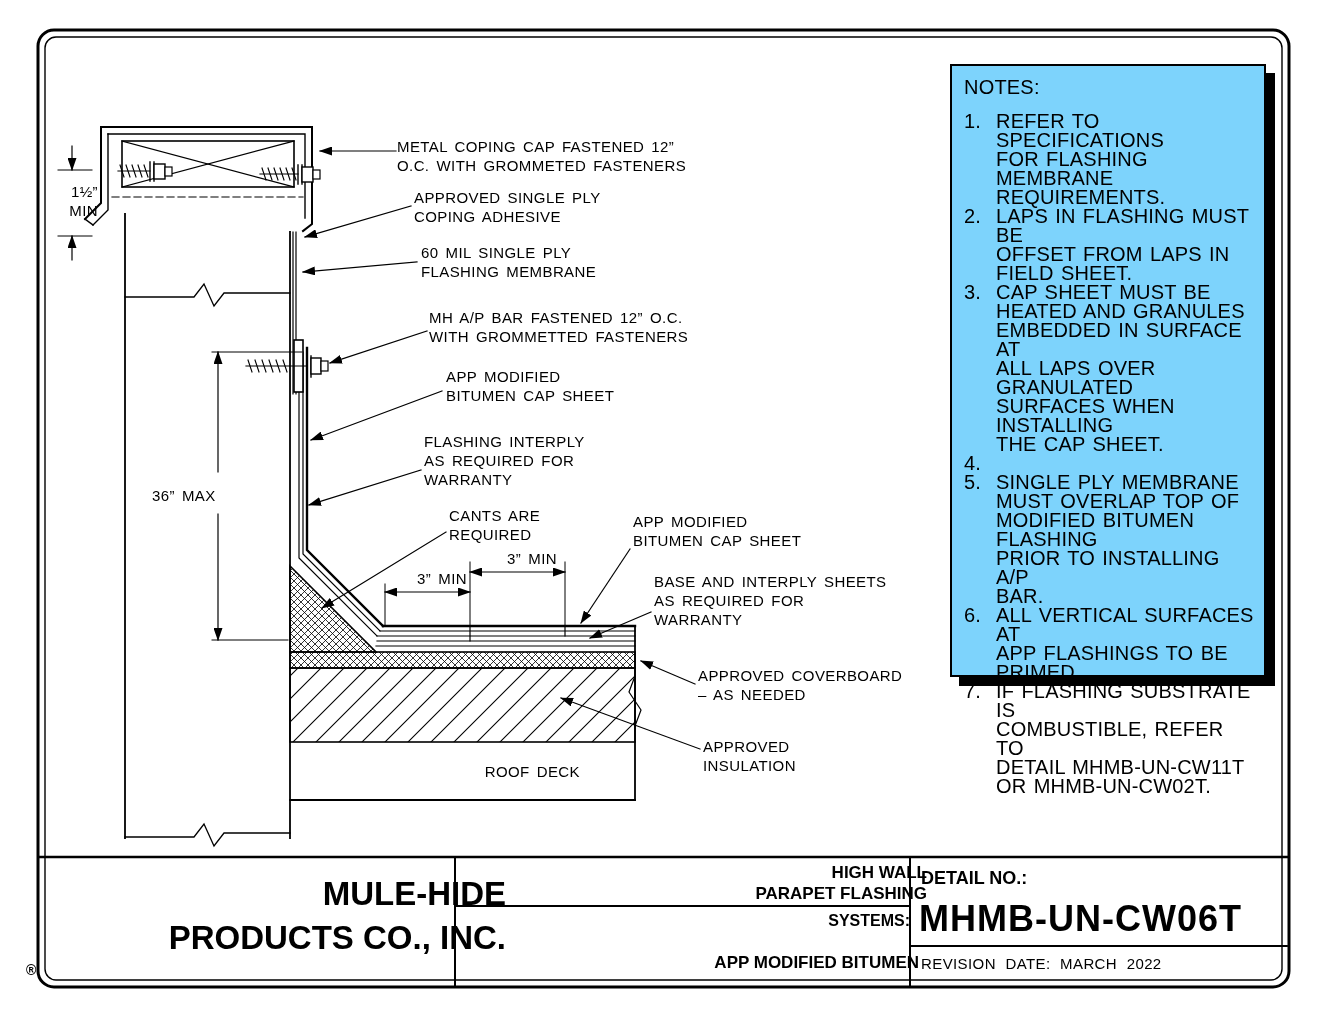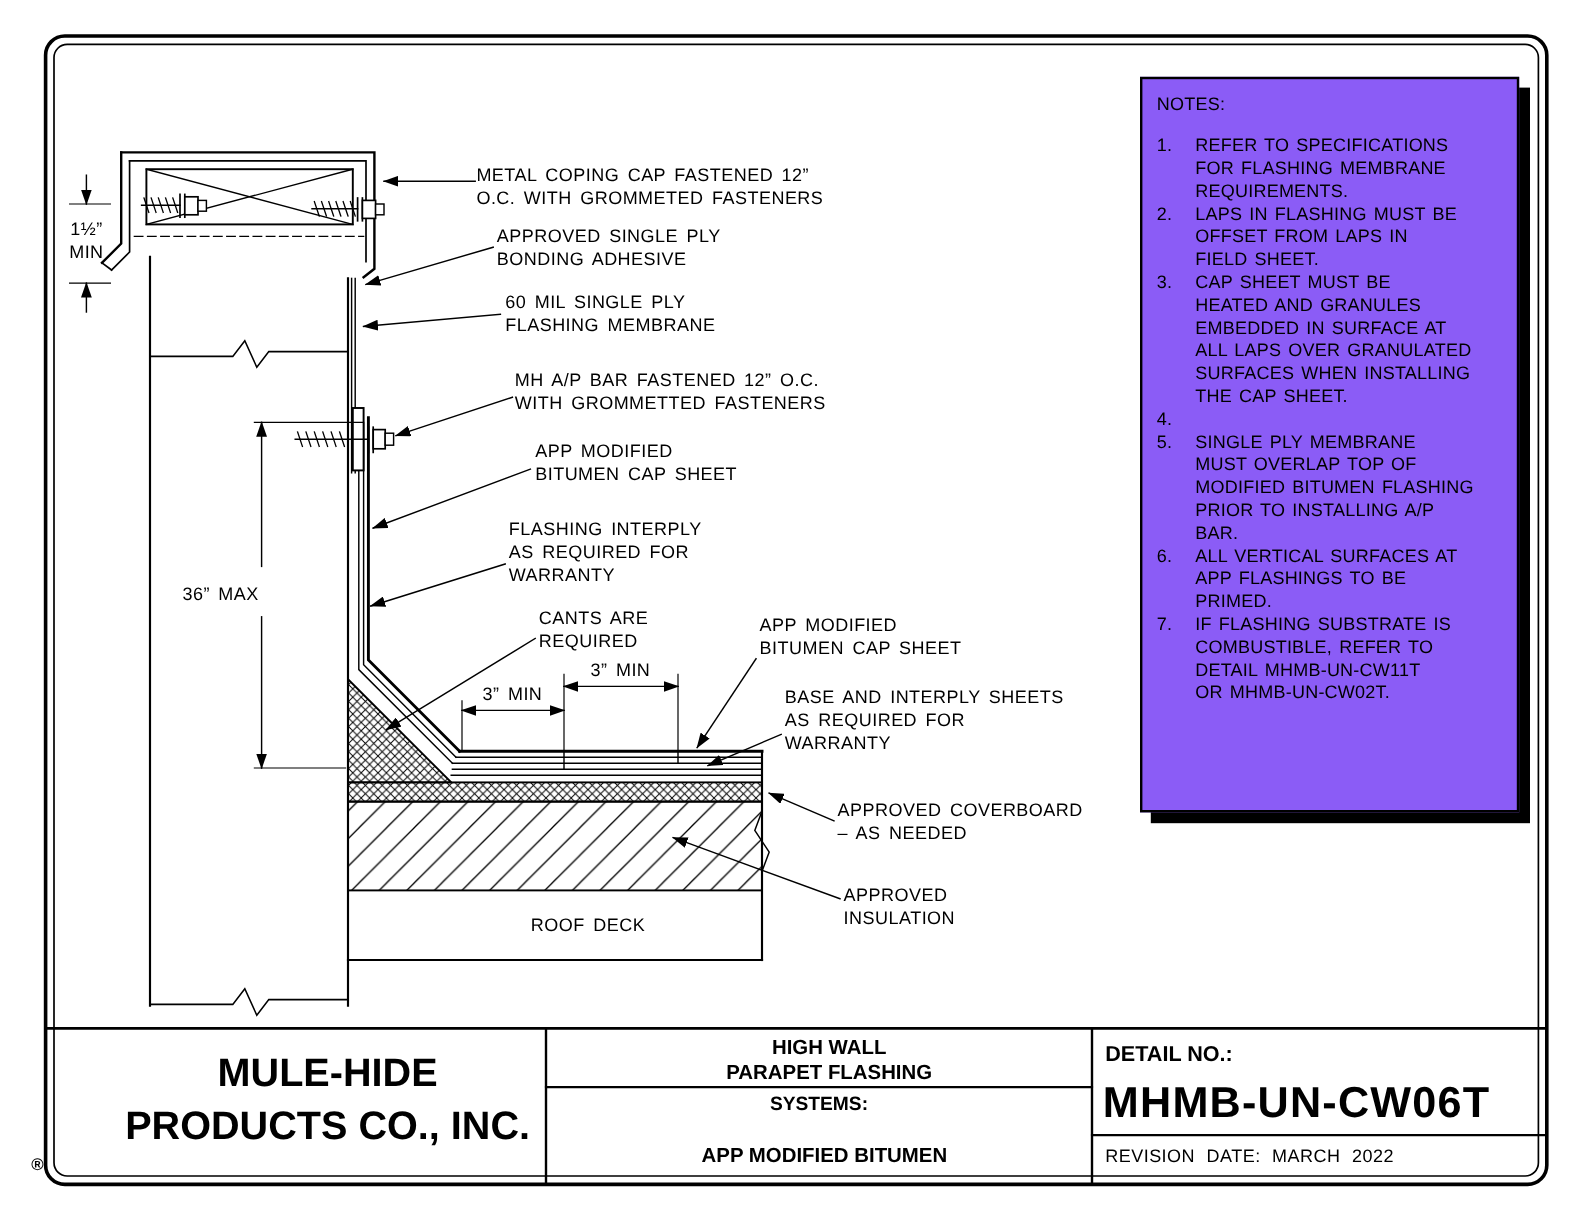--- a/index.html
+++ b/index.html
@@ -2,24 +2,24 @@
 <html><head>
 <meta charset="utf-8">
 <style>
   *{box-sizing:border-box}
   html,body{margin:0;padding:0}
   body{width:1320px;height:1020px;background:#fff;position:relative;overflow:hidden;
        font-family:"Liberation Sans",sans-serif;color:#000;}
   svg.linework{position:absolute;left:0;top:0}
   .lbl{position:absolute;font-size:15px;line-height:19px;letter-spacing:.4px;word-spacing:2.5px;
        white-space:pre-line;}
-  .center{text-align:center}
-  .notes{position:absolute;left:950px;top:64px;width:316px;height:613px;background:#8b5cf6;
+  .center{text-align:right}
+  .notes{position:absolute;left:950px;top:64px;width:316px;height:613px;background:#7dd3fc;
          border:2.5px solid #000;box-shadow:9px 9px 0 #000;padding:12px 8px 0 12px;
-         font-size:15px;line-height:19px;letter-spacing:.2px;word-spacing:1.5px;}
+         font-size:20px;line-height:19px;letter-spacing:.2px;word-spacing:1.5px;}
   .notes-title{margin-bottom:15px}
   .note-item{display:flex}
   .note-num{flex:0 0 32px}
   .note-text{white-space:pre-line}
   .tb{position:absolute;font-weight:bold;white-space:pre-line}
 </style>
 </head>
 <body>
 
 <svg class="linework" width="1320" height="1020" viewBox="0 0 1320 1020">
@@ -169,21 +169,21 @@
       <line x1="651" y1="612" x2="590" y2="638" marker-end="url(#arr)"></line>
       <line x1="695" y1="684" x2="641" y2="661" marker-end="url(#arr)"></line>
       <line x1="700" y1="749" x2="561" y2="698" marker-end="url(#arr)"></line>
     </g>
   </g>
 </svg>
 
 <div class="lbl" style="left:397px;top:137px">METAL COPING CAP FASTENED 12”
 O.C. WITH GROMMETED FASTENERS</div>
 <div class="lbl" style="left:414px;top:188px">APPROVED SINGLE PLY
-BONDING ADHESIVE</div>
+COPING ADHESIVE</div>
 <div class="lbl" style="left:421px;top:243px">60 MIL SINGLE PLY
 FLASHING MEMBRANE</div>
 <div class="lbl" style="left:429px;top:308px">MH A/P BAR FASTENED 12” O.C.
 WITH GROMMETTED FASTENERS</div>
 <div class="lbl" style="left:446px;top:367px">APP MODIFIED
 BITUMEN CAP SHEET</div>
 <div class="lbl" style="left:424px;top:432px">FLASHING INTERPLY
 AS REQUIRED FOR
 WARRANTY</div>
 <div class="lbl" style="left:449px;top:506px">CANTS ARE

